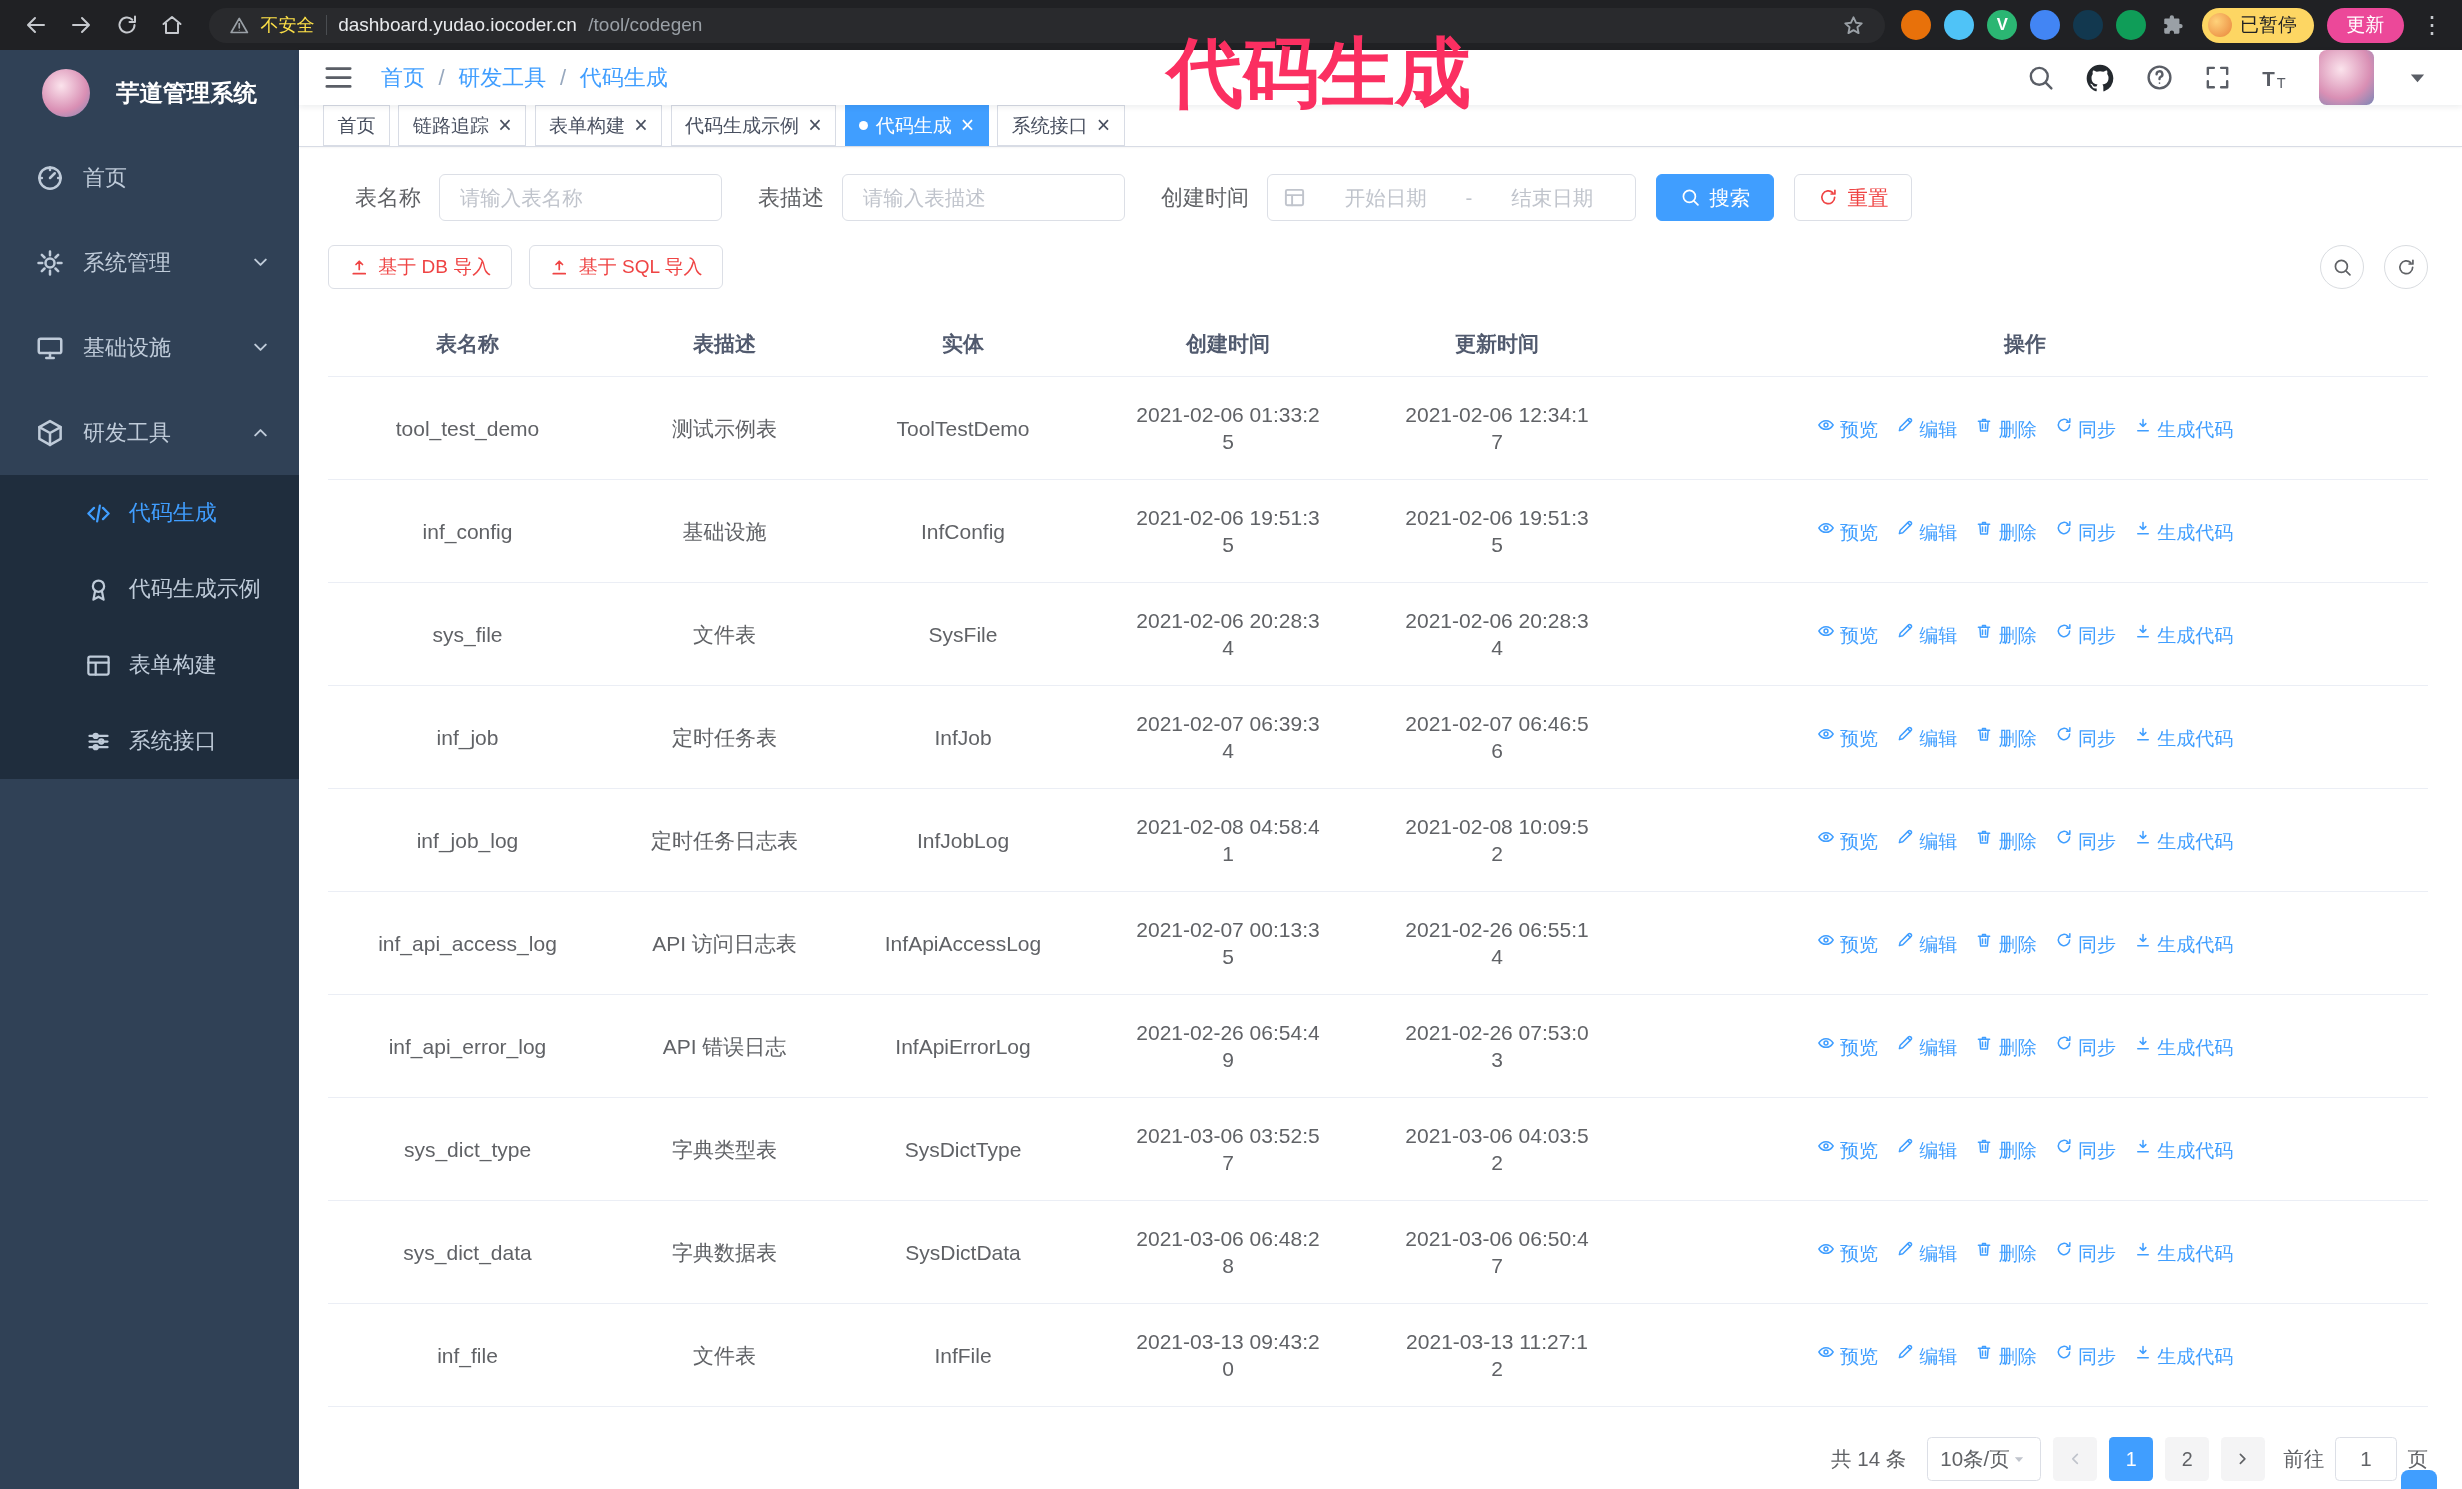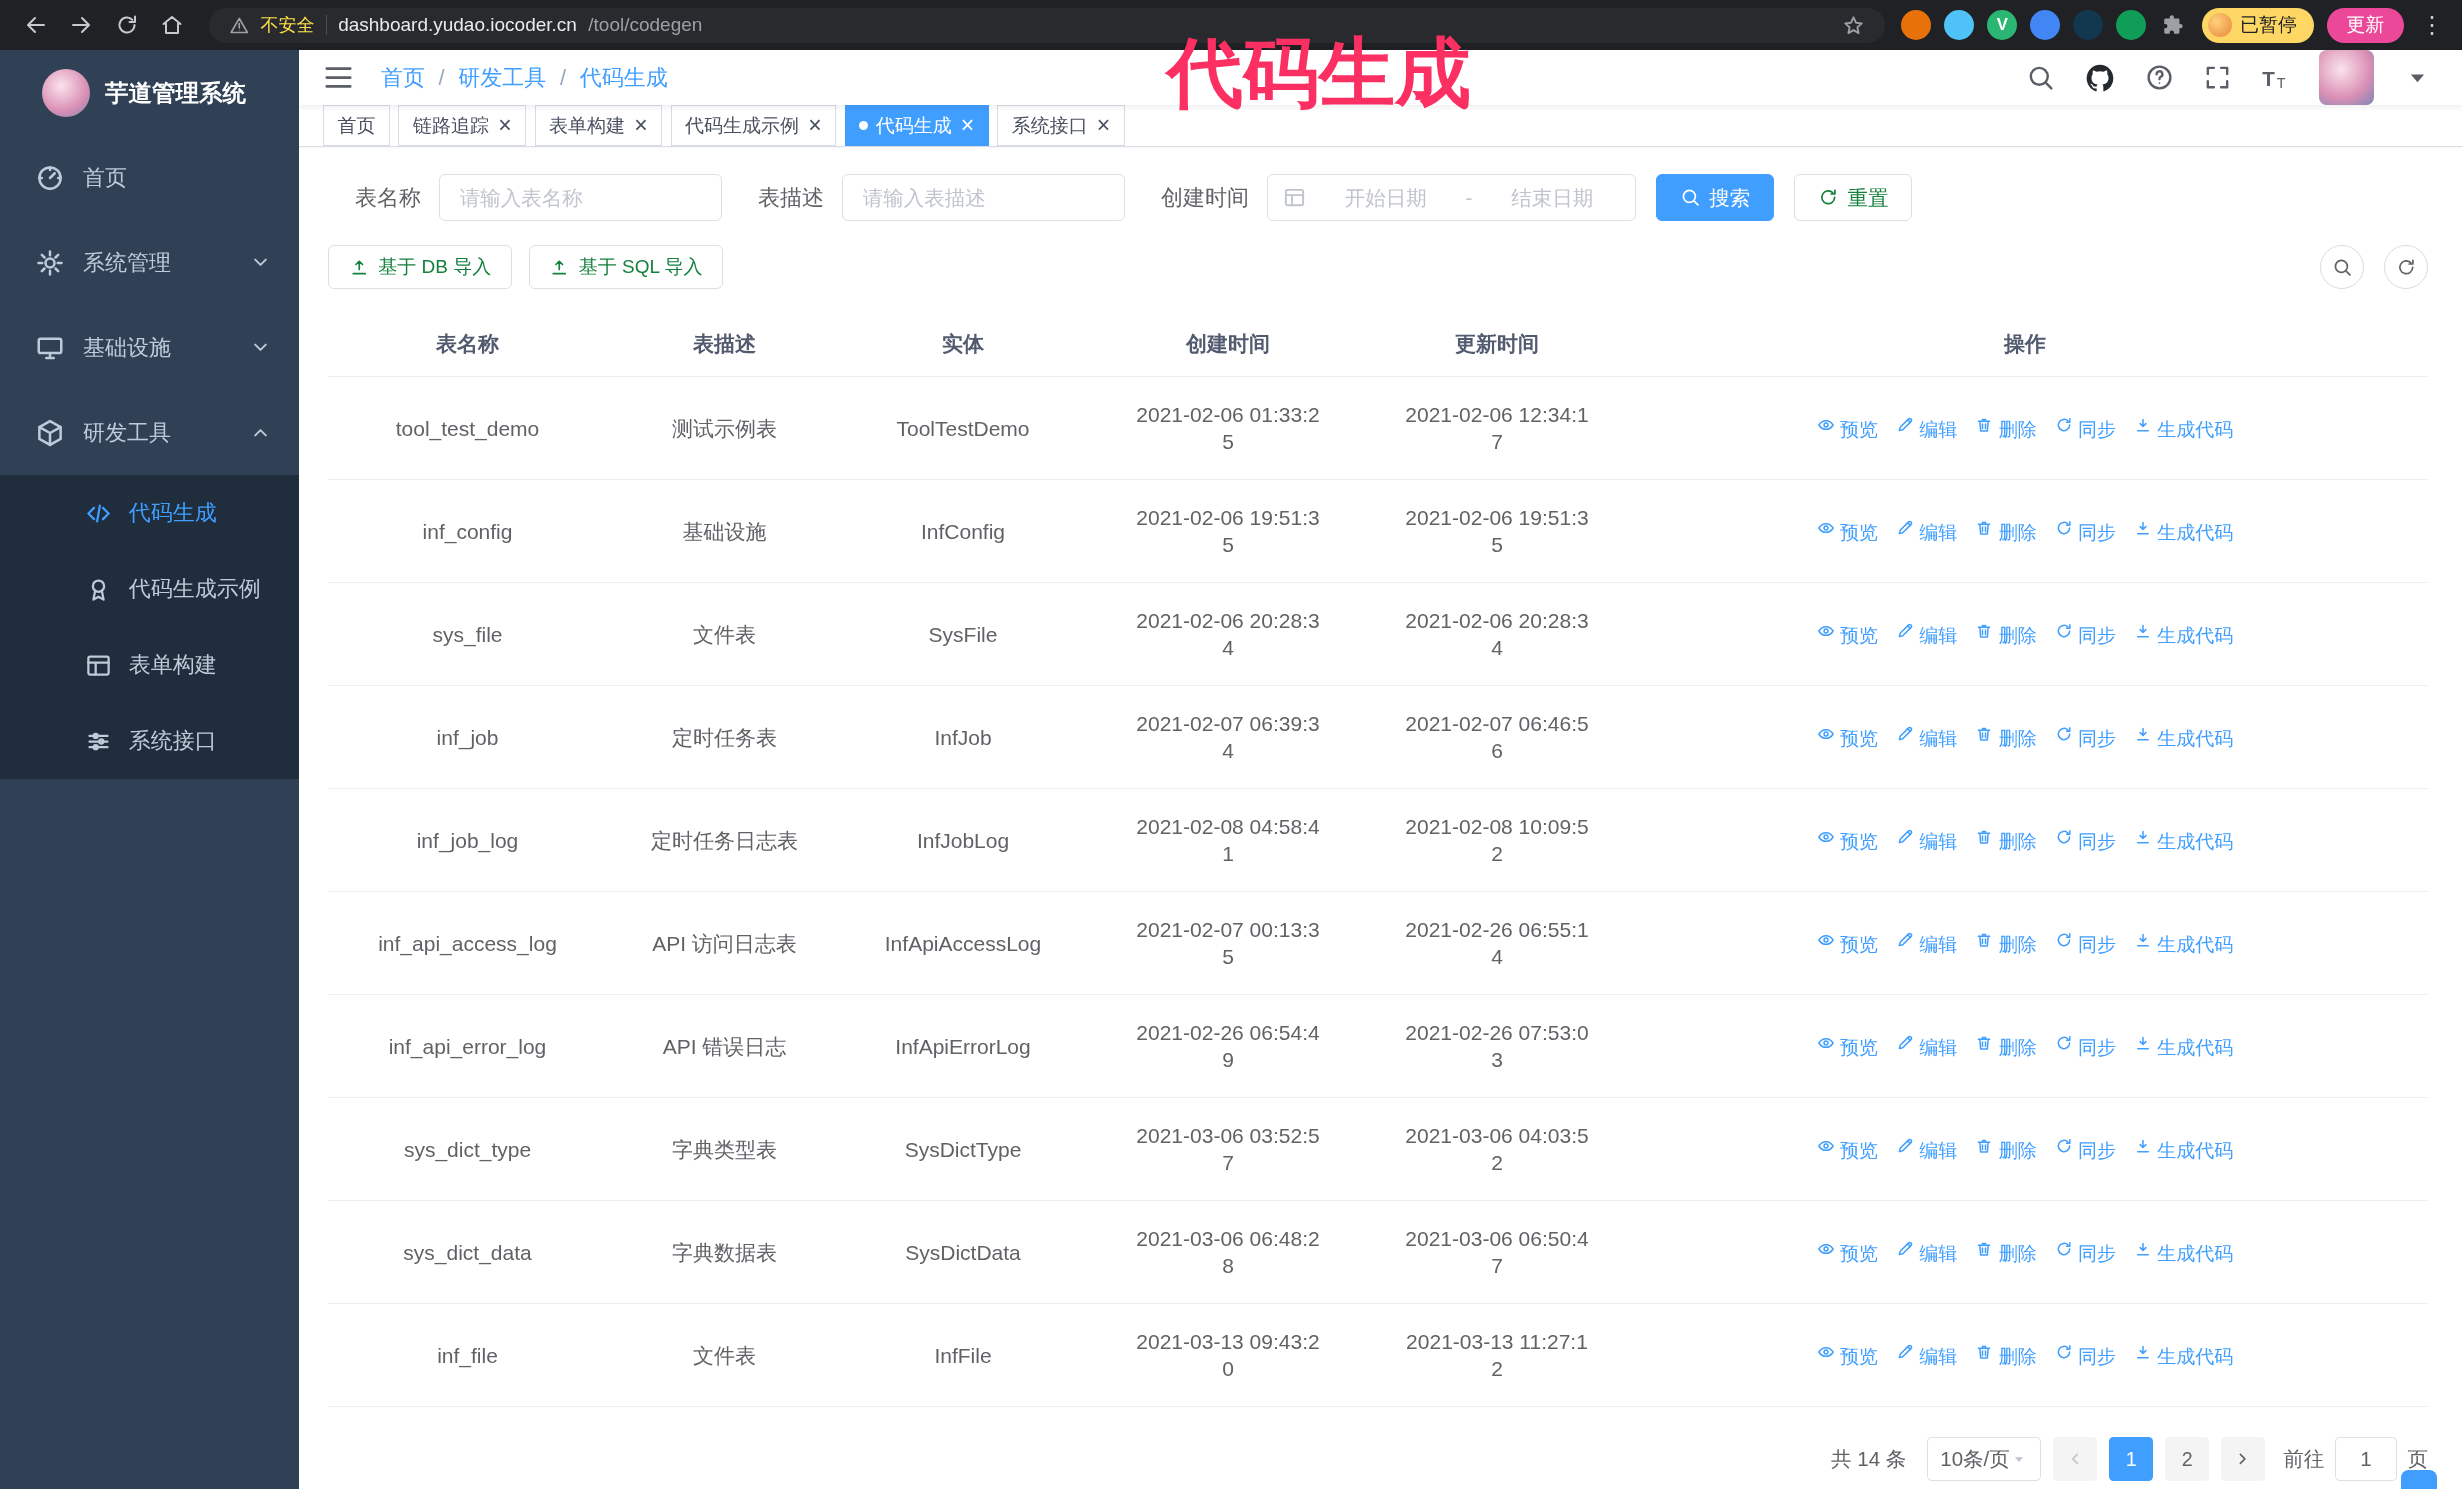--- a/index.html
+++ b/index.html
@@ -24,21 +24,21 @@
   .ext.puzzle{color:#9aa0a6;background:transparent;}
   .ext.puzzle svg{width:26px;height:26px;}
   .profile-chip{height:35px;border-radius:17.4px;background:#fdd663;color:#202124;display:flex;align-items:center;gap:7.6px;padding:0 16.7px 0 6px;font-size:19px;cursor:pointer;white-space:nowrap;}
   .chip-avatar{width:24px;height:24px;border-radius:50%;background:radial-gradient(circle at 35% 35%,#ffd27a,#e8833a);}
   .update-btn{height:35px;border-radius:17.4px;background:#ec4899;color:#fff;font-size:19px;padding:0 19.7px;display:flex;align-items:center;cursor:pointer;white-space:nowrap;}
   .kebab{color:#c6c9ce;font-size:24px;padding:0 3px;cursor:pointer;font-family:"DejaVu Sans",sans-serif;}
 
   
   .app{display:flex;height:1440px;}
   .sidebar{width:299px;flex-shrink:0;background:#304156;}
-  .logo-row{height:85px;display:flex;align-items:center;padding-left:42px;gap:15px;cursor:pointer;}
+  .logo-row{height:85px;display:flex;align-items:center;padding-left:42px;gap:26px;cursor:pointer;}
   .avatar{width:48px;height:48px;border-radius:50%;background:radial-gradient(circle at 40% 35%,#fbe3ec,#d98fb4 60%,#7a86b5);}
   .logo-title{color:#fff;font-size:23.5px;font-weight:bold;}
   .menu-item{height:85px;display:flex;align-items:center;padding:0 27px 0 35px;gap:18px;color:#bfcbd9;font-size:22px;cursor:pointer;}
   .menu-item svg.mi{width:30px;height:30px;}
   .chev{width:23px;height:23px;margin-left:auto;color:#bfcbd9;}
   .chev.up{transform:rotate(180deg);}
   .submenu{background:#1f2d3d;}
   .sub-item{height:76px;display:flex;align-items:center;padding-left:85px;gap:16.7px;color:#bfcbd9;font-size:22px;cursor:pointer;}
   .sub-item svg.mi{width:27px;height:27px;}
   .sub-item.active{color:#409eff;}
@@ -66,21 +66,21 @@
 
   
   .content{flex:1;padding:27px 34px 0 29px;position:relative;}
   .filters{display:flex;align-items:center;padding-left:27px;}
   .f-label{font-size:22px;color:#606266;margin-right:18px;white-space:nowrap;}
   .f-input{width:283px;height:47px;border:0.8px solid #dcdfe6;border-radius:6px;padding:0 19.7px;font-size:20.5px;color:#606266;margin-right:36px;box-sizing:border-box;outline:none;}
   .f-input::placeholder{color:#c0c4cc;}
   .date-range{width:369px;height:47px;border:0.8px solid #dcdfe6;border-radius:6px;display:flex;align-items:center;padding:0 15px;gap:12px;color:#c0c4cc;font-size:20.5px;margin-right:19.7px;box-sizing:border-box;}
   .date-range svg{width:23px;height:23px;color:#c0c4cc;}
   .dr-field{flex:1;text-align:center;cursor:text;}
-  .btn{height:47px;border-radius:6px;font-size:20.5px;display:inline-flex;align-items:center;gap:9px;padding:0 23px;cursor:pointer;border:0.8px solid #dcdfe6;background:#fff;color:#15803d;box-sizing:border-box;white-space:nowrap;}
+  .btn{height:47px;border-radius:6px;font-size:20.5px;display:inline-flex;align-items:center;gap:9px;padding:0 23px;cursor:pointer;border:0.8px solid #dcdfe6;background:#fff;color:#ef4444;box-sizing:border-box;white-space:nowrap;}
   .btn svg{width:20.5px;height:20.5px;}
   .btn.primary{background:#409eff;border-color:#409eff;color:#fff;margin-right:19.7px;}
 
   .toolbar{margin-top:24px;display:flex;align-items:center;gap:16.7px;}
   .btn.sm{height:44px;font-size:19px;padding:0 19.7px;}
   .mini-group{margin-left:auto;display:flex;gap:19.7px;}
   .circle-btn{width:42px;height:42px;border-radius:50%;border:0.8px solid #d9dce0;background:#fff;display:flex;align-items:center;justify-content:center;color:#606266;cursor:pointer;}
   .circle-btn svg{width:20.5px;height:20.5px;}
 
   table{width:100%;border-collapse:collapse;margin-top:23px;table-layout:fixed;}

